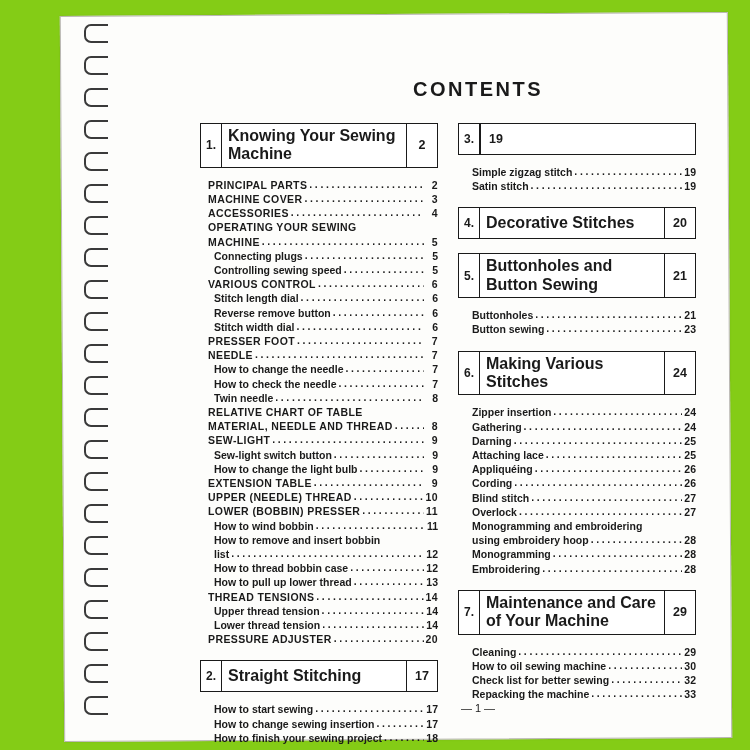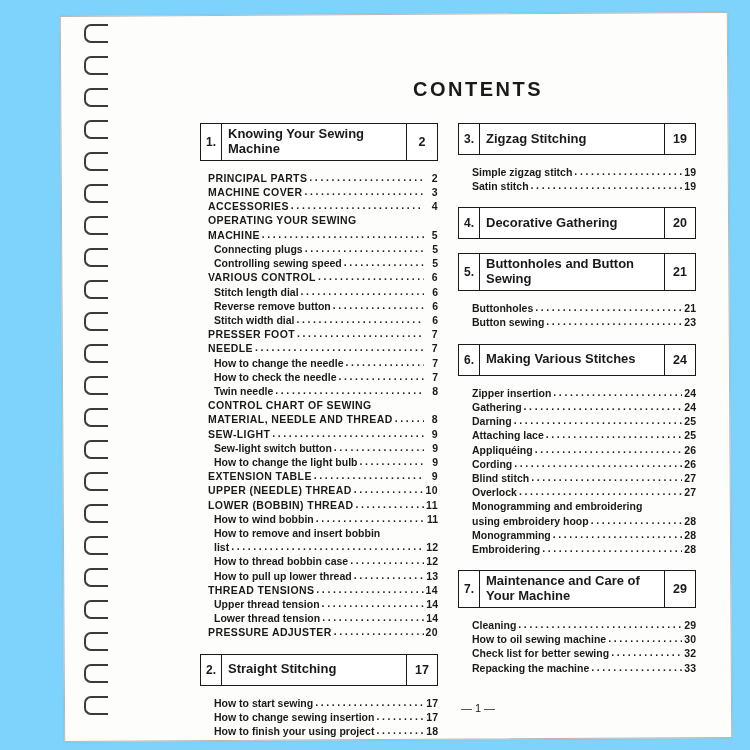--- a/index.html
+++ b/index.html
@@ -13,21 +13,21 @@
     font-family: "Liberation Sans", sans-serif;
     color: #1a1a1a;
     position: relative;
     overflow: hidden;
   }
 
   .page {
     position: absolute;
     left: 0; top: 0;
     width: 750px; height: 750px;
-    background: #7dd3fc;
+    background: #84cc16;
   }
 
   
   .sheet {
     position: absolute;
     left: 62px;
     top: 14px;
     width: 666px;
     height: 724px;
     background: #fdfdfb;
@@ -97,21 +97,21 @@
     border-right: 1.6px solid #1a1a1a;
     font-size: 12px;
     font-weight: bold;
     display: flex;
     align-items: center;
     justify-content: center;
     flex: 0 0 20px;
   }
   .chapter .ctitle {
     flex: 1 1 auto;
-    font-size: 13px;
+    font-size: 16px;
     font-weight: bold;
     display: flex;
     align-items: center;
     padding: 3px 4px 3px 6px;
     line-height: 1.15;
   }
   .chapter .cpage {
     width: 30px;
     border-left: 1.6px solid #1a1a1a;
     font-size: 12.5px;
@@ -284,21 +284,21 @@
               <span class="label">How to check the needle</span>
               <span class="dots">............................................................</span>
               <span class="pg">7</span>
             </li>
             <li class="toc-row lvl1">
               <span class="label">Twin needle</span>
               <span class="dots">............................................................</span>
               <span class="pg">8</span>
             </li>
             <li class="toc-row lvl0 nodots">
-              <span class="label">CONTROL CHART OF SEWING</span>
+              <span class="label">RELATIVE CHART OF TABLE</span>
               <span class="dots">............................................................</span>
               <span class="pg"></span>
             </li>
             <li class="toc-row lvl0">
               <span class="label">MATERIAL, NEEDLE AND THREAD</span>
               <span class="dots">............................................................</span>
               <span class="pg">8</span>
             </li>
             <li class="toc-row lvl0">
               <span class="label">SEW-LIGHT</span>
@@ -319,21 +319,21 @@
               <span class="label">EXTENSION TABLE</span>
               <span class="dots">............................................................</span>
               <span class="pg">9</span>
             </li>
             <li class="toc-row lvl0">
               <span class="label">UPPER (NEEDLE) THREAD</span>
               <span class="dots">............................................................</span>
               <span class="pg">10</span>
             </li>
             <li class="toc-row lvl0">
-              <span class="label">LOWER (BOBBIN) THREAD</span>
+              <span class="label">LOWER (BOBBIN) PRESSER</span>
               <span class="dots">............................................................</span>
               <span class="pg">11</span>
             </li>
             <li class="toc-row lvl1">
               <span class="label">How to wind bobbin</span>
               <span class="dots">............................................................</span>
               <span class="pg">11</span>
             </li>
             <li class="toc-row lvl1 nodots">
               <span class="label">How to remove and insert bobbin</span>
@@ -386,47 +386,46 @@
               <span class="label">How to start sewing</span>
               <span class="dots">............................................................</span>
               <span class="pg">17</span>
             </li>
             <li class="toc-row lvl1">
               <span class="label">How to change sewing insertion</span>
               <span class="dots">............................................................</span>
               <span class="pg">17</span>
             </li>
             <li class="toc-row lvl1">
-              <span class="label">How to finish your using project</span>
+              <span class="label">How to finish your sewing project</span>
               <span class="dots">............................................................</span>
               <span class="pg">18</span>
             </li>
           </ul>
         </div>
       <div class="col" id="col-right">
           <div class="chapter">
             <div class="num">3.</div>
-            <div class="ctitle">Zigzag Stitching</div>
             <div class="cpage">19</div>
           </div>
           <ul class="toc-list">
             <li class="toc-row lvl1">
               <span class="label">Simple zigzag stitch</span>
               <span class="dots">............................................................</span>
               <span class="pg">19</span>
             </li>
             <li class="toc-row lvl1">
               <span class="label">Satin stitch</span>
               <span class="dots">............................................................</span>
               <span class="pg">19</span>
             </li>
           </ul>
           <div class="chapter">
             <div class="num">4.</div>
-            <div class="ctitle">Decorative Gathering</div>
+            <div class="ctitle">Decorative Stitches</div>
             <div class="cpage">20</div>
           </div>
           <ul class="toc-list"></ul>
           <div class="chapter">
             <div class="num">5.</div>
             <div class="ctitle">Buttonholes and Button Sewing</div>
             <div class="cpage">21</div>
           </div>
           <ul class="toc-list">
             <li class="toc-row lvl1">

